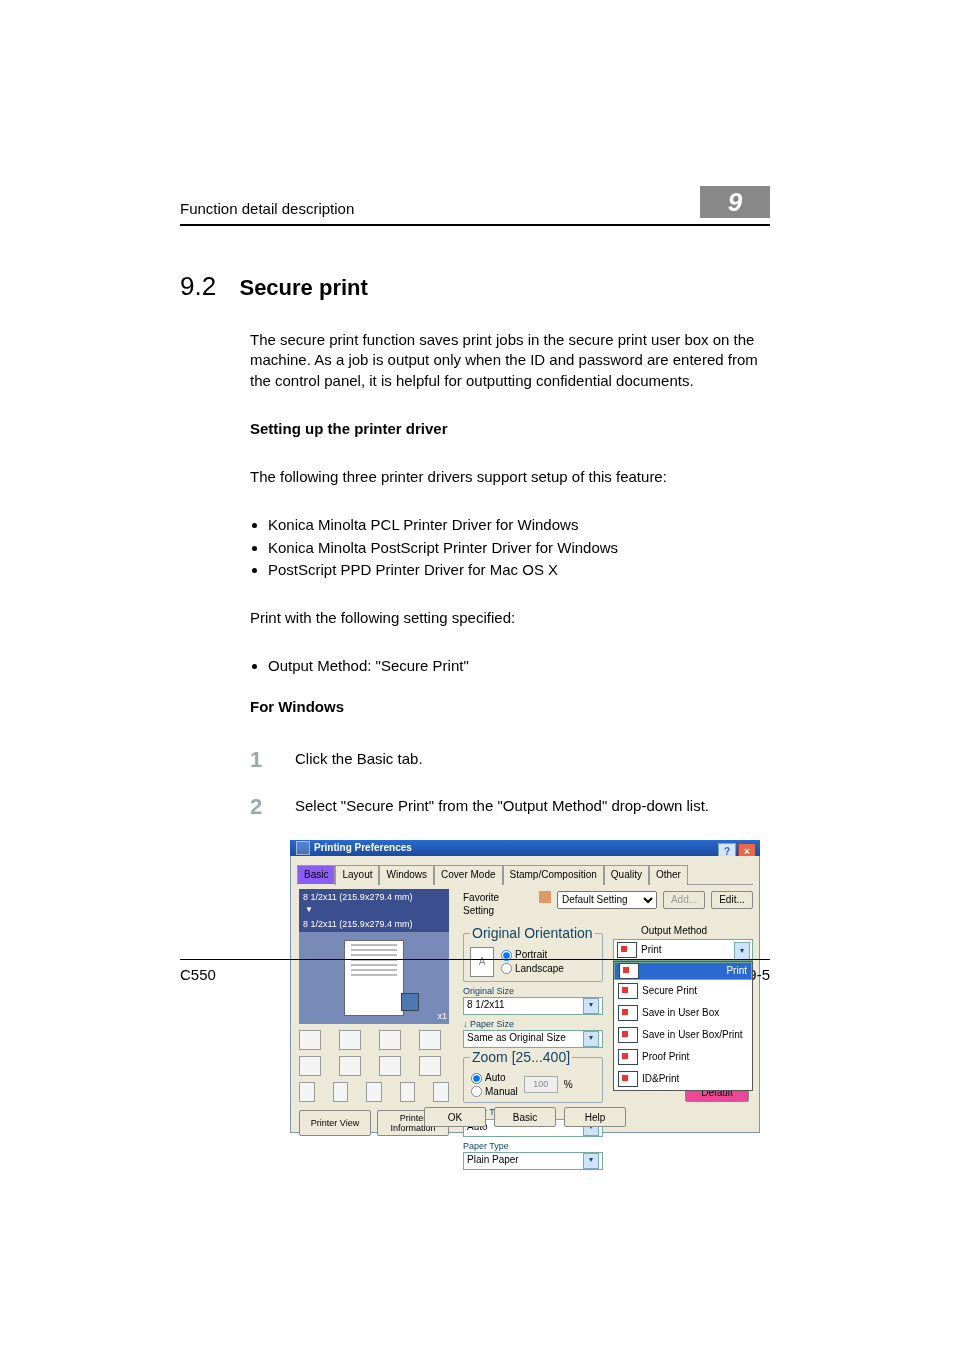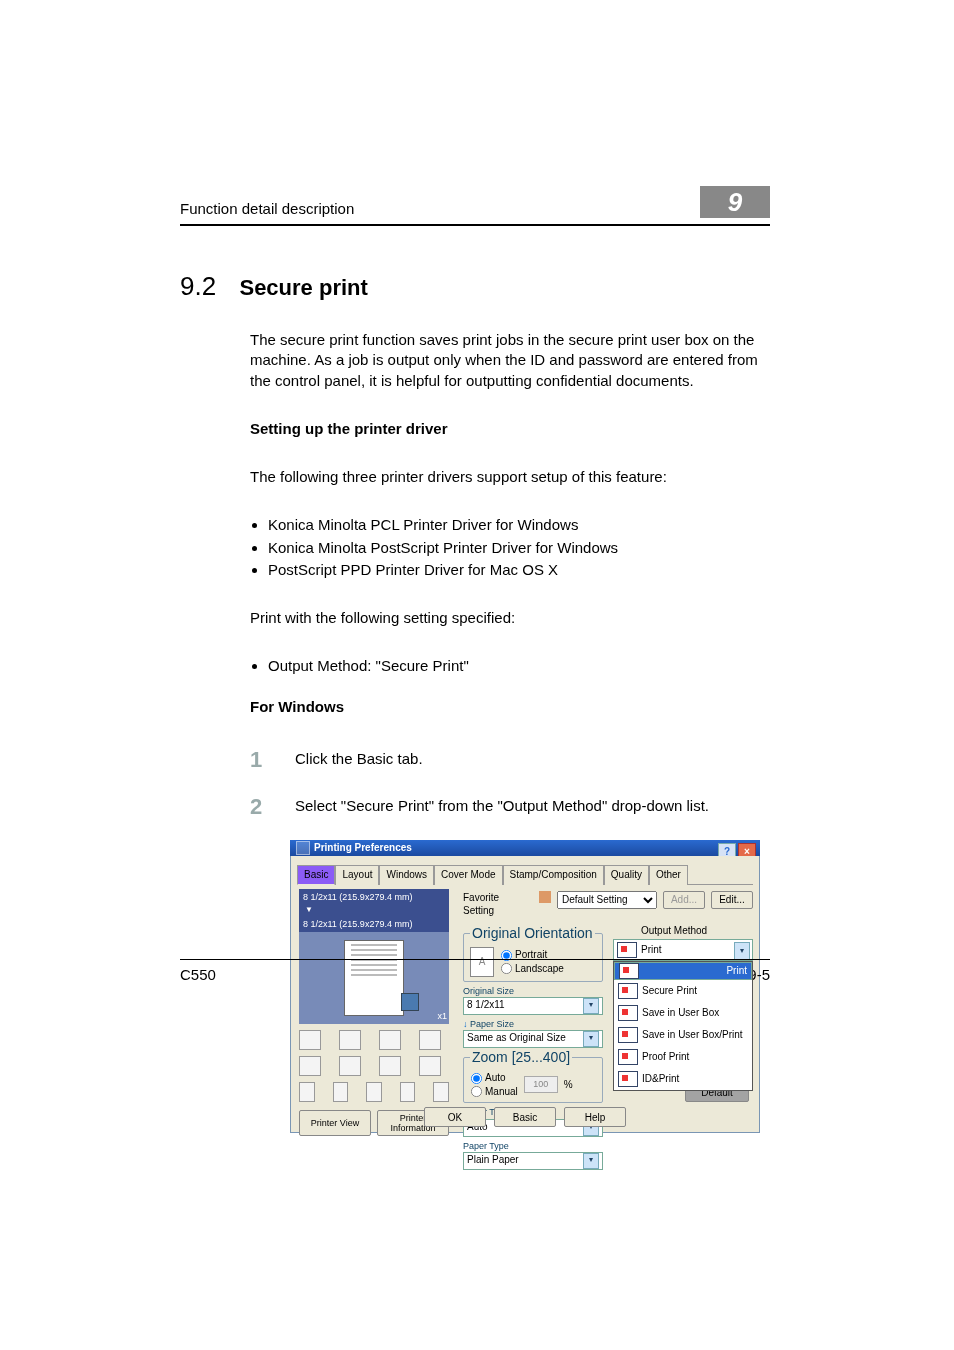--- a/index.html
+++ b/index.html
@@ -134,21 +134,21 @@
   .omi{width:18px;height:14px;background:#fff;border:1px solid #346;position:relative;}
   .omi::after{content:"";position:absolute;left:3px;top:3px;width:6px;height:6px;background:#e33;}
   .omdrop{
     position:absolute;left:0;top:22px;right:0;border:1px solid #555;background:#fff;z-index:5;
   }
   .omitem{display:flex;align-items:center;gap:4px;padding:3px 4px;font-size:10px;}
   .omitem.sel{background:#2a6ad0;color:#fff;}
   .spacer{height:100px;}
   .psett{width:100%;font-size:10px;height:20px;border:1px solid #888;background:#ece9d8;border-radius:2px;margin-top:4px;}
   .defbtn{position:absolute;right:10px;bottom:30px;width:64px;height:20px;
-    font-size:10px;border:1px solid #888;background:#a3a3a3;border-radius:2px;}
+    font-size:10px;border:1px solid #888;background:#ec4899;border-radius:2px;}
   
   .dlgbtns{position:absolute;left:0;right:0;bottom:5px;display:flex;justify-content:center;gap:8px;}
   .dlgbtns button{width:62px;height:20px;font-size:10px;border:1px solid #888;background:#ece9d8;border-radius:2px;}
 </style>
 </head>
 <body>
 
 <div class="page">
 
   <div class="rh">

